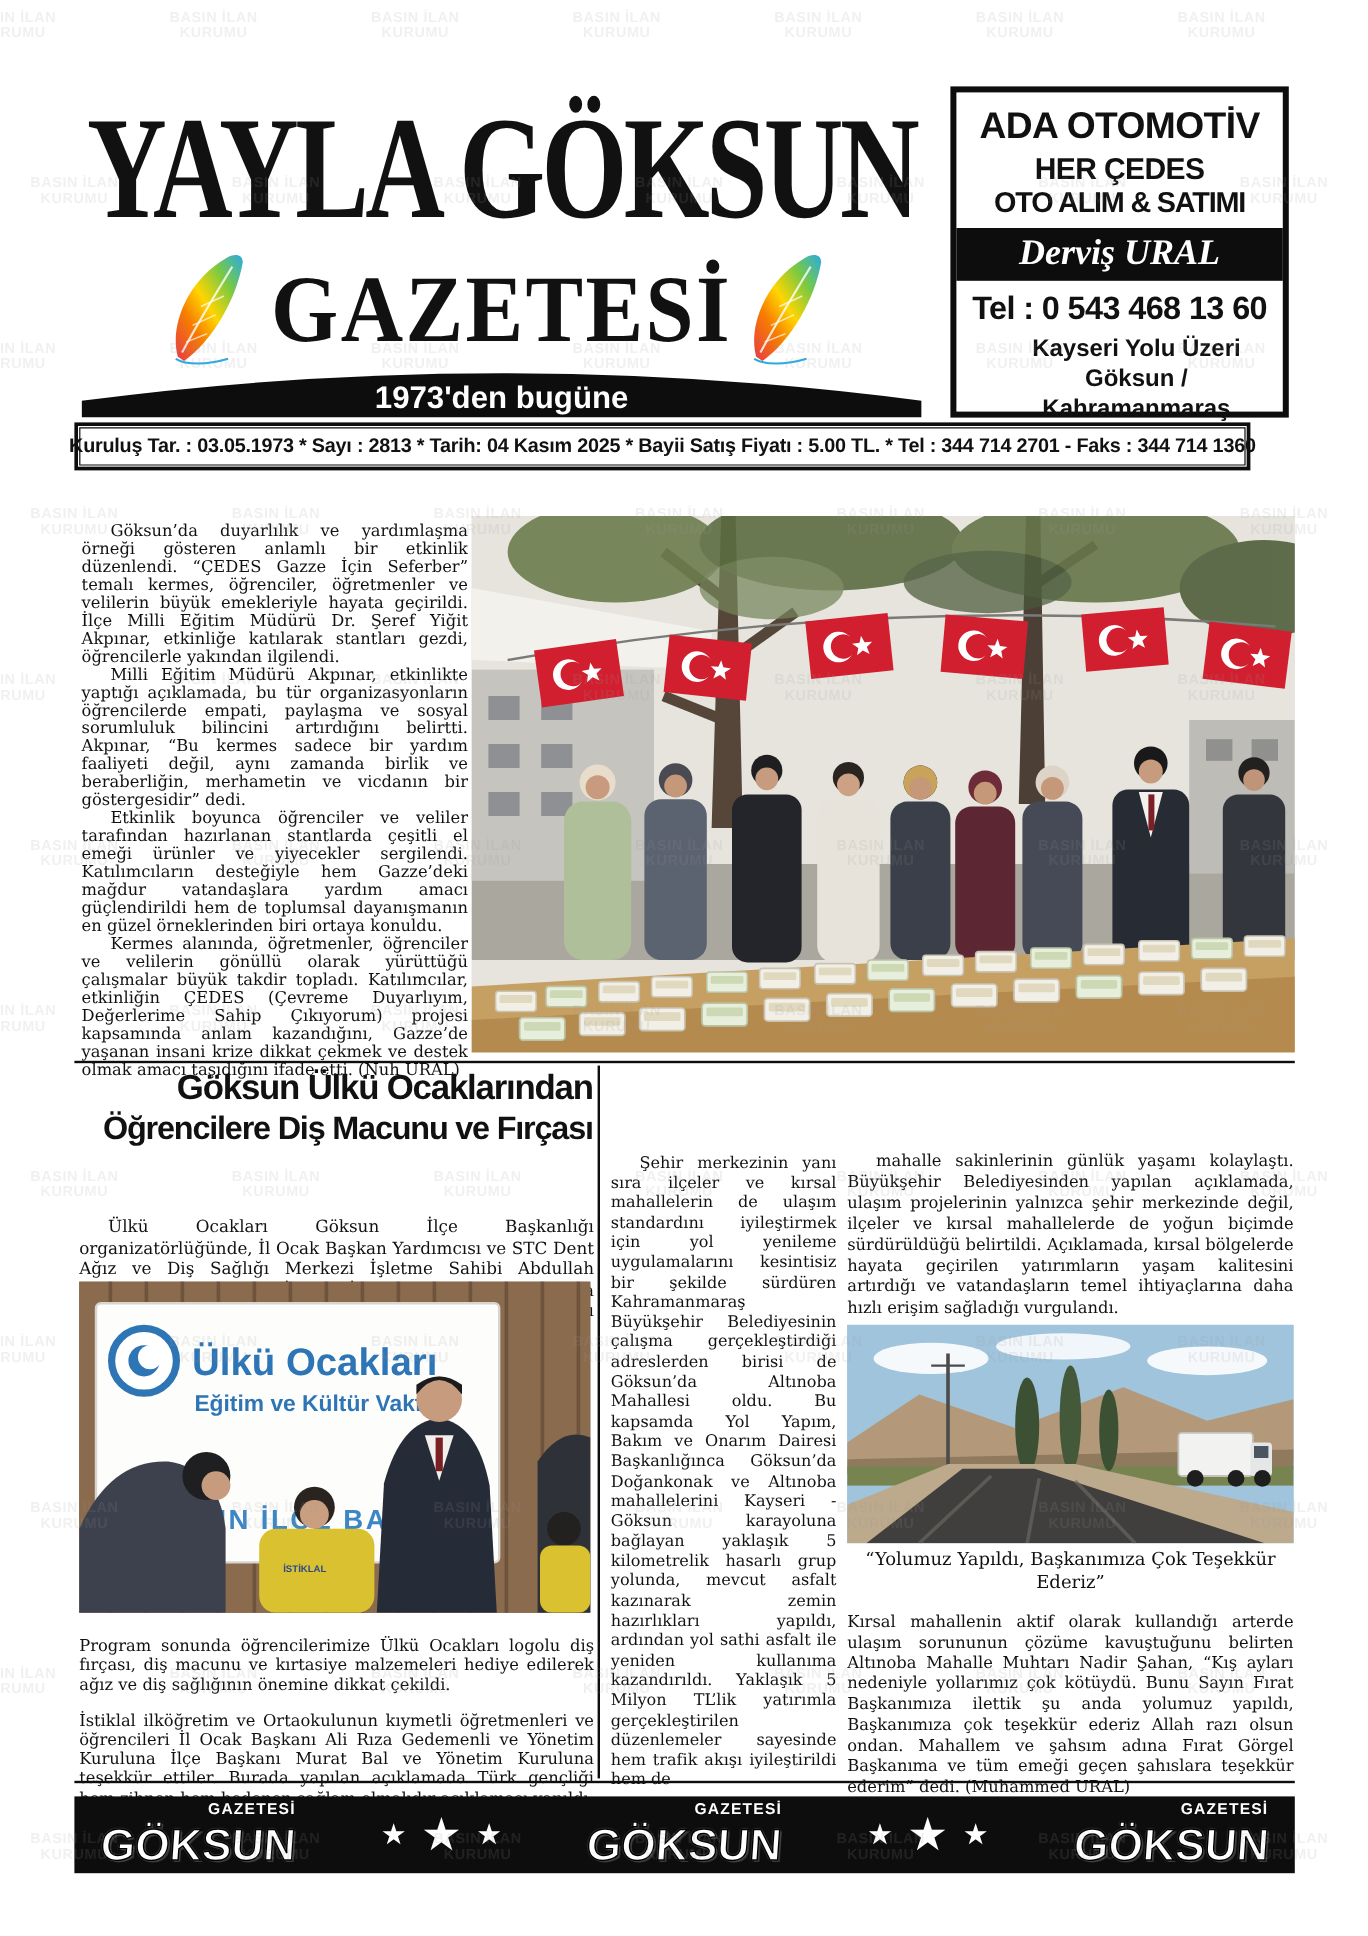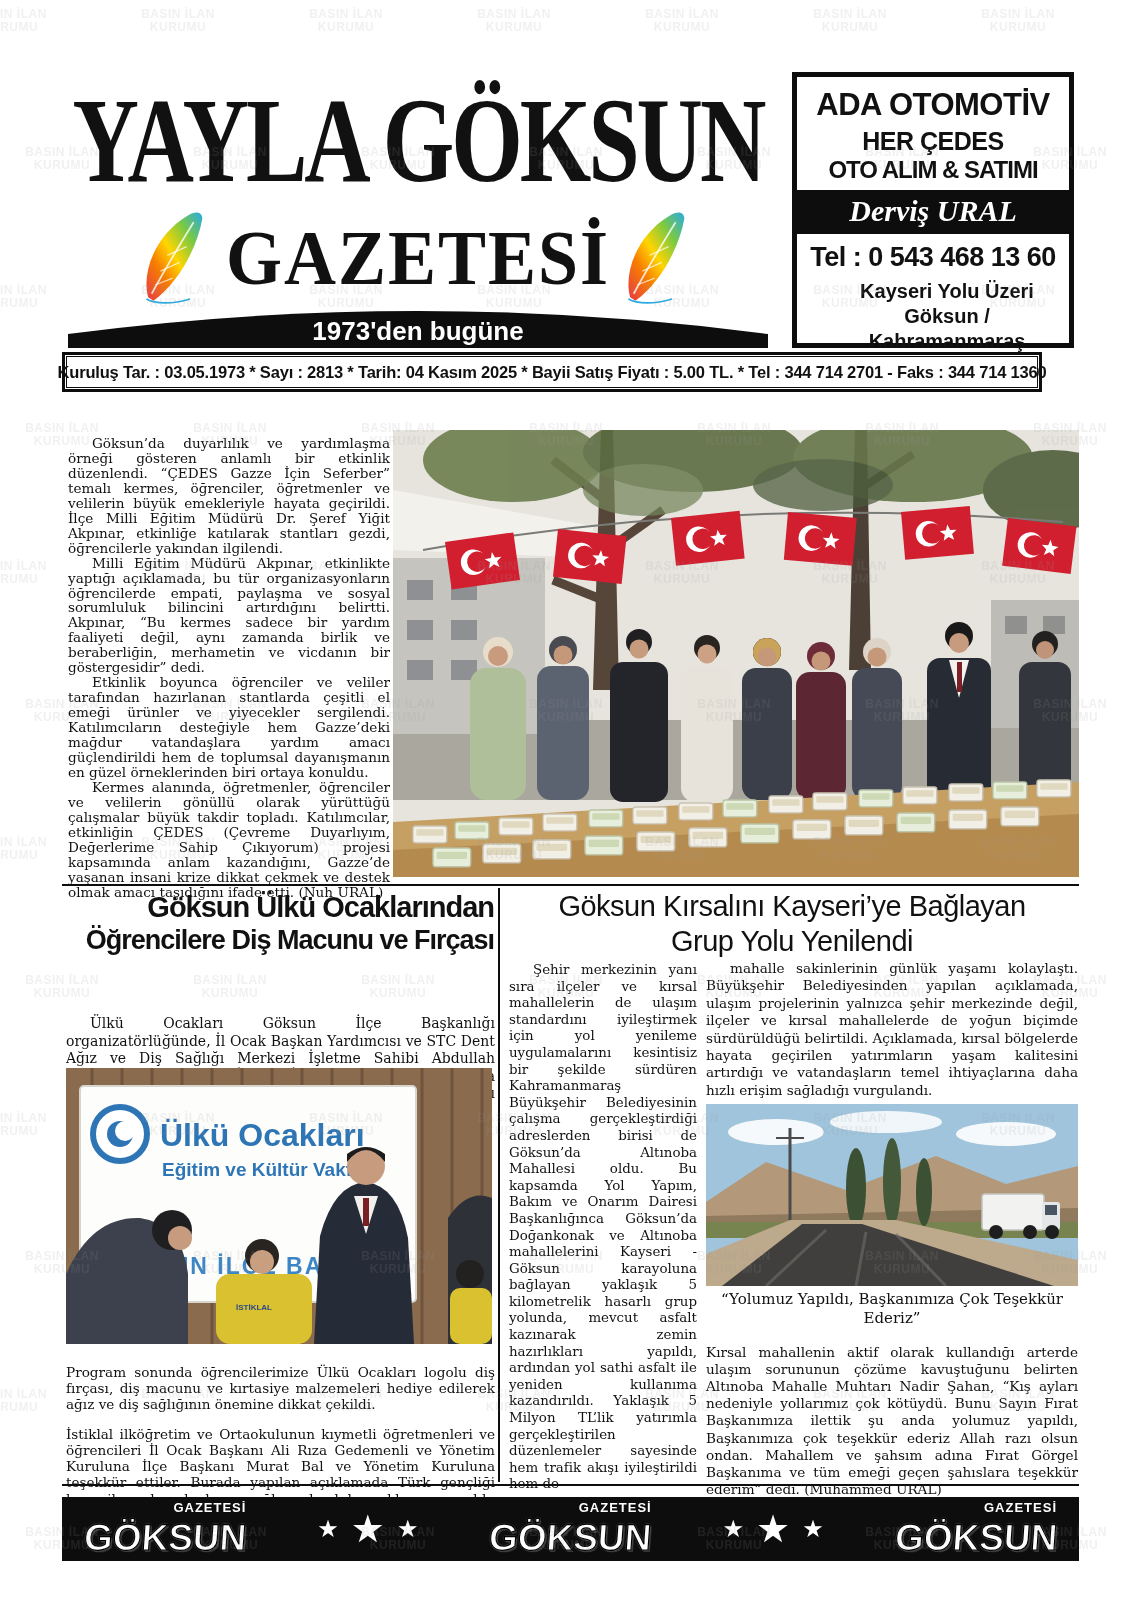--- a/index.html
+++ b/index.html
@@ -425,24 +425,20 @@
       <circle cx="404" cy="206" r="14" fill="#23211f"></circle>
       <rect x="384" y="220" width="42" height="56" rx="10" fill="#d9c12f"></rect>
     </g>
   </svg>
 
   <div class="a2text2" data-name="article2-body">
     <p data-name="article2-paragraph">Program sonunda öğrencilerimize Ülkü Ocakları logolu diş fırçası, diş macunu ve kırtasiye malzemeleri hediye edilerek ağız ve diş sağlığının önemine dikkat çekildi.</p>
     <p data-name="article2-paragraph">İstiklal ilköğretim ve Ortaokulunun kıymetli öğretmenleri ve öğrencileri İl Ocak Başkanı Ali Rıza Gedemenli ve Yönetim Kuruluna İlçe Başkanı Murat Bal ve Yönetim Kuruluna teşekkür ettiler. Burada yapılan açıklamada Türk gençliği hem zihnen hem bedenen sağlam olmalıdır açıklaması yapıldı. (Önder AKMAZ)</p>
   </div>
 
-  <div class="hl3" data-name="article3-headline">
-    <div class="l1" data-name="article3-headline-line1">Göksun Kırsalını Kayseri’ye Bağlayan</div>
-    <div class="l2" data-name="article3-headline-line2">Grup Yolu Yenilendi</div>
-  </div>
 
   <div class="a3colL" data-name="article3-left-column">
     <p data-name="article3-paragraph">Şehir merkezinin yanı sıra ilçeler ve kırsal mahallelerin de ulaşım standardını iyileştirmek için yol yenileme uygulamalarını kesintisiz bir şekilde sürdüren Kahramanmaraş Büyükşehir Belediyesinin çalışma gerçekleştirdiği adreslerden birisi de Göksun’da Altınoba Mahallesi oldu. Bu kapsamda Yol Yapım, Bakım ve Onarım Dairesi Başkanlığınca Göksun’da Doğankonak ve Altınoba mahallelerini Kayseri - Göksun karayoluna bağlayan yaklaşık 5 kilometrelik hasarlı grup yolunda, mevcut asfalt kazınarak zemin hazırlıkları yapıldı, ardından yol sathi asfalt ile yeniden kullanıma kazandırıldı. Yaklaşık 5 Milyon TL’lik yatırımla gerçekleştirilen düzenlemeler sayesinde hem trafik akışı iyileştirildi hem de</p>
   </div>
 
   <div class="a3colR" data-name="article3-right-column-top">
     <p data-name="article3-paragraph">mahalle sakinlerinin günlük yaşamı kolaylaştı. Büyükşehir Belediyesinden yapılan açıklamada, ulaşım projelerinin yalnızca şehir merkezinde değil, ilçeler ve kırsal mahallelerde de yoğun biçimde sürdürüldüğü belirtildi. Açıklamada, kırsal bölgelerde hayata geçirilen yatırımların yaşam kalitesini artırdığı ve vatandaşların temel ihtiyaçlarına daha hızlı erişim sağladığı vurgulandı.</p>
   </div>
 
   <svg class="photo3" viewBox="0 0 372 182" preserveAspectRatio="none" data-name="article3-photo-road-works">

